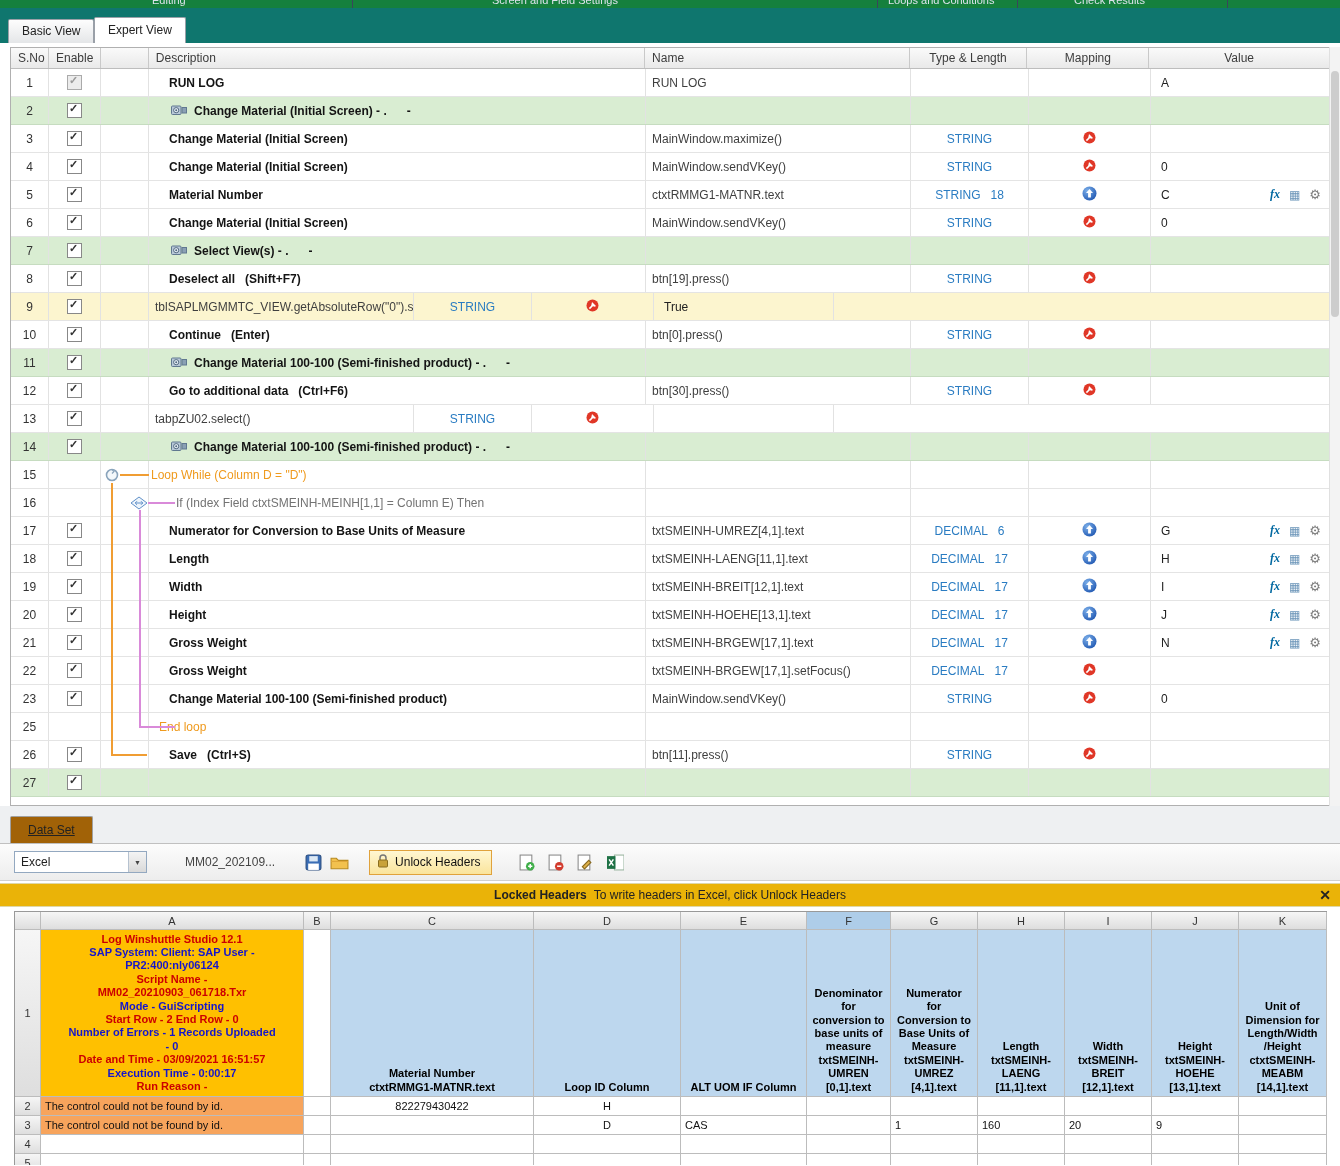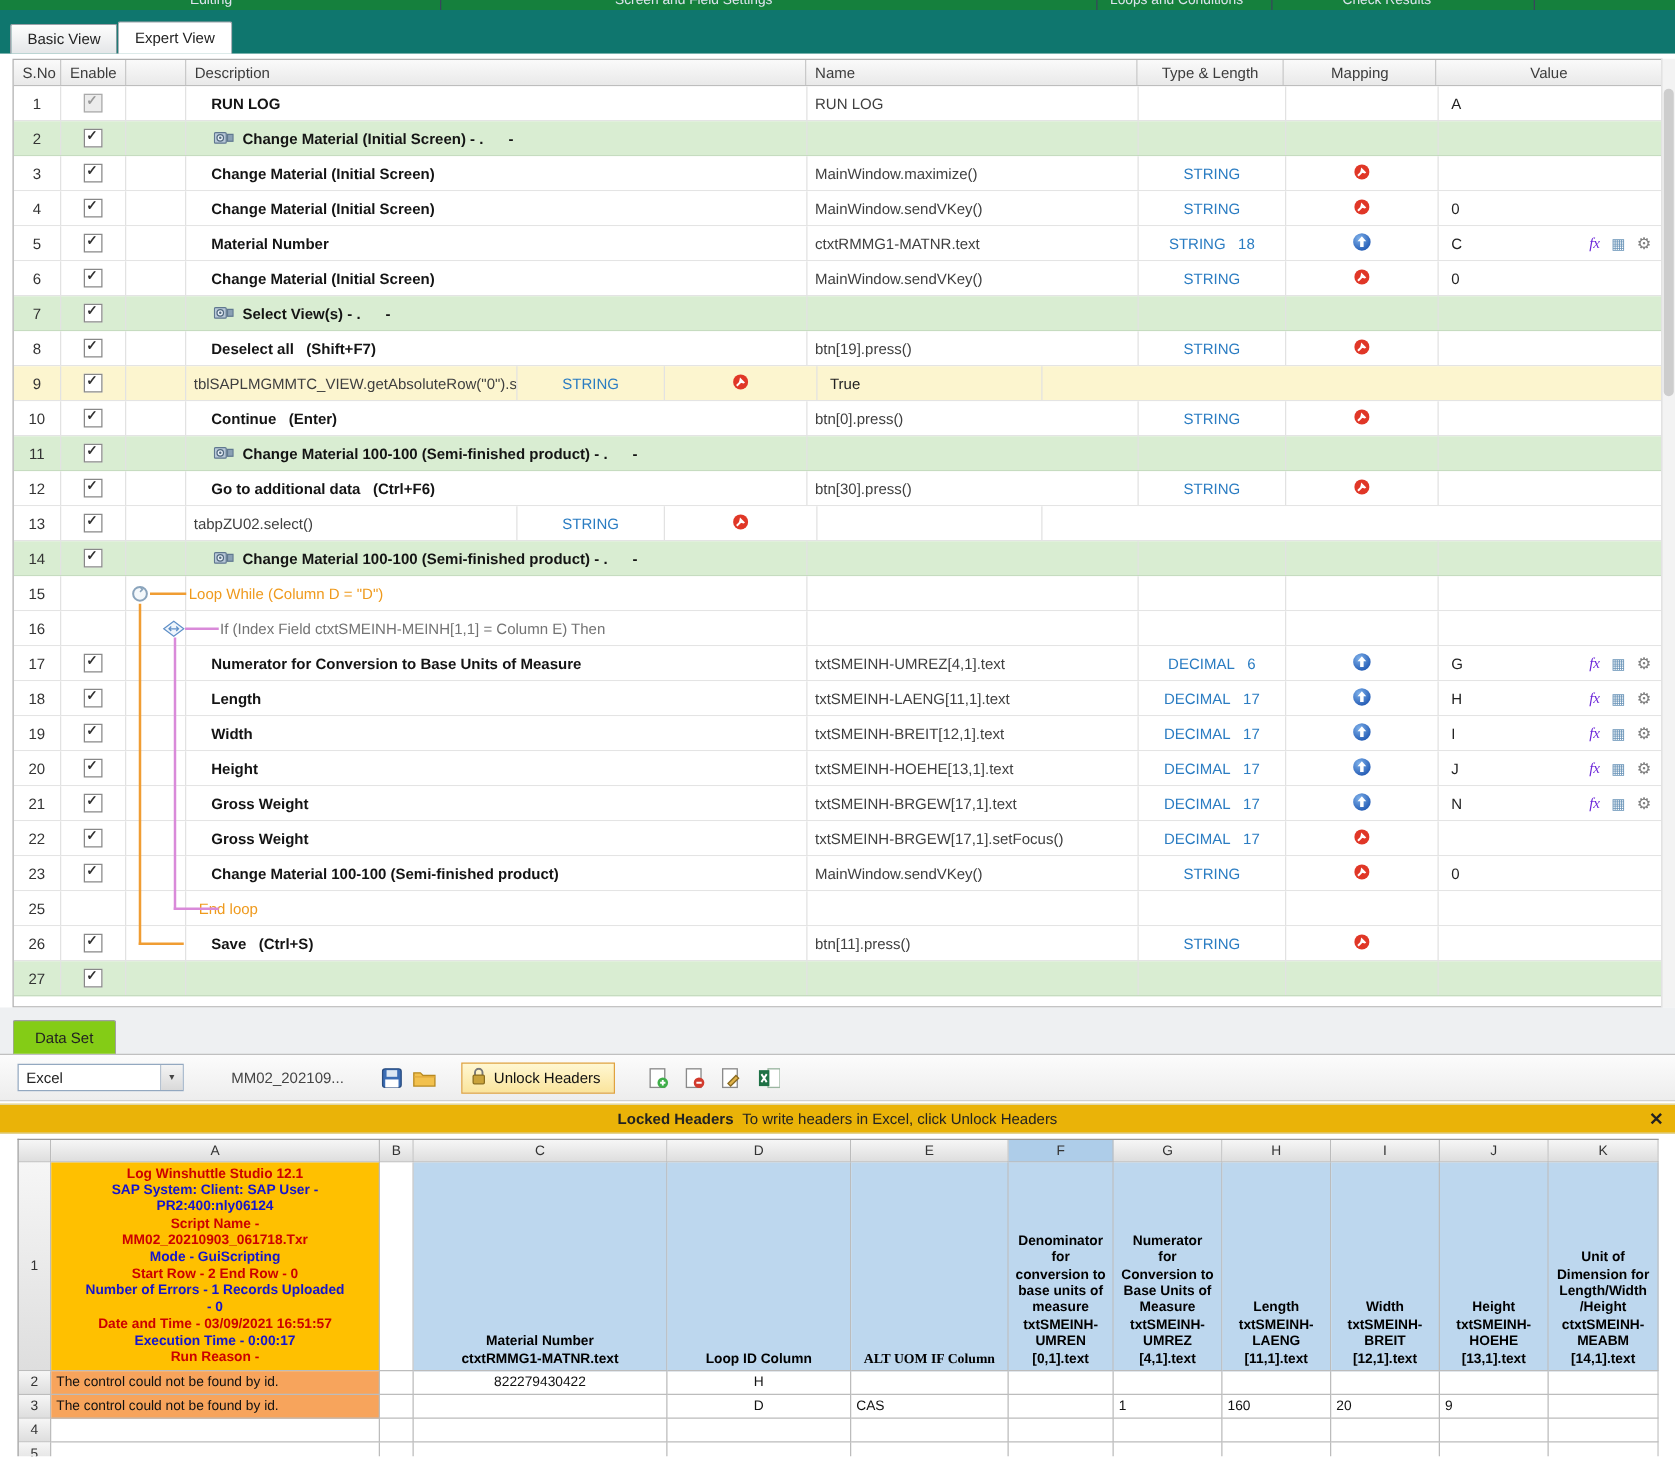--- a/index.html
+++ b/index.html
@@ -47,38 +47,38 @@
   .loop-t{color:#ef9a1d;}
   .cond-t{color:#737373;}
   .lp{padding-left:2px;}
   .lpe{padding-left:10px;}
   .ifp{padding-left:27px;}
   .endifp{padding-left:30px;}
   .ntext{color:#3f3f3f;padding-left:6px;white-space:pre;}
   .ttext,.tlen{color:#2a7cc2;font-size:12px;}
   .vtext{padding-left:10px;color:#222;min-width:36px;}
   .acts{margin-left:auto;display:flex;gap:9px;padding-right:9px;align-items:center;}
-  .afx{font-family:"Liberation Serif",serif;font-style:italic;font-weight:normal;color:#6d28d9;font-size:12px;}
+  .afx{font-family:"Liberation Serif",serif;font-style:italic;font-weight:bold;color:#0369a1;font-size:12px;}
   .atab{color:#6a94b8;font-size:12px;}
   .agear{color:#7d7d7d;font-size:13px;}
   .cb{width:13px;height:13px;background:#fff;border:1px solid #888;position:relative;flex:none;box-sizing:content-box;}
   .cb.checked::after{content:"✓";position:absolute;left:1px;top:-2px;font-size:11px;font-weight:bold;color:#333;}
   .cb.dis{background:#ececec;border-color:#aaa;}
   .cb.dis::after{color:#9a9a9a;}
   .ln{position:absolute;}
   .ln.o{background:#f09d33;}
   .ln.m{background:#d98ad9;}
   .ovicon{position:absolute;display:inline-flex;background:#fff;}
   .sg-scroll{position:absolute;right:0;top:4px;width:10px;height:759px;background:#f3f3f3;border-left:1px solid #e0e0e0;}
   .sg-scroll .thumb{position:absolute;left:1px;top:24px;width:8px;height:246px;background:#cdcdcd;border-radius:4px;}
 
   
   .ds-tabbar{height:38px;background:#eef0f2;position:relative;border-bottom:1px solid #c0c0c0;box-sizing:border-box;}
-  .ds-tab{position:absolute;left:10px;bottom:0;height:26px;line-height:26px;padding:0 17px;background:#84cc16;
-          border:1px solid #a0a0a0;border-bottom:none;border-radius:2px 2px 0 0;font-size:12px;}
+  .ds-tab{position:absolute;left:10px;bottom:0;height:26px;line-height:26px;padding:0 17px;background:#a16207;
+          border:1px solid #a0a0a0;border-bottom:none;border-radius:2px 2px 0 0;font-size:12px;text-decoration:underline;}
   .ds-toolbar{height:37px;background:linear-gradient(#fcfcfc,#ededed);display:flex;align-items:center;
               padding-left:14px;border-bottom:1px solid #d0d0d0;box-sizing:border-box;}
   .combo{width:133px;height:22px;border:1px solid #93a8c0;background:#fff;display:flex;align-items:center;box-sizing:border-box;}
   .combo .ctxt{padding-left:6px;flex:1;font-size:12px;color:#222;}
   .combo .cbtn{width:17px;height:20px;background:linear-gradient(#f4f4f4,#d9d9d9);border-left:1px solid #b6c2d0;
                display:flex;align-items:center;justify-content:center;font-size:7px;color:#444;}
   .flabel{margin-left:38px;color:#444;font-size:12px;}
   .tbi{display:inline-flex;align-items:center;}
   .unlock{display:flex;align-items:center;gap:6px;height:25px;padding:0 11px 0 7px;margin-left:20px;
           background:linear-gradient(#fff7d2,#fae49c);border:1px solid #e0a23c;font-size:12px;
@@ -940,21 +940,21 @@
           <div class="logln lb">Number of Errors  -  1 Records Uploaded</div>
           <div class="logln lb">-  0</div>
           <div class="logln lr">Date and Time  -  03/09/2021 16:51:57</div>
           <div class="logln lb">Execution Time  -  0:00:17</div>
           <div class="logln lr">Run Reason  -</div>
         </div>
         <div class="sh-cell b1c" style="width: 27px;"></div>
         <div class="sh-cell hdrblue" style="width: 203px;">Material Number
 ctxtRMMG1-MATNR.text</div>
         <div class="sh-cell hdrblue" style="width: 147px;">Loop ID Column</div>
-        <div class="sh-cell hdrblue" style="width: 126px; font-family: Liberation Serif, serif;">ALT UOM IF Column</div>
+        <div class="sh-cell hdrblue" style="width: 126px;">ALT UOM IF Column</div>
         <div class="sh-cell hdrblue" style="width: 84px;">Denominator
 for
 conversion to
 base units of
 measure
 txtSMEINH-
 UMREN
 [0,1].text</div>
         <div class="sh-cell hdrblue" style="width: 87px;">Numerator
 for

